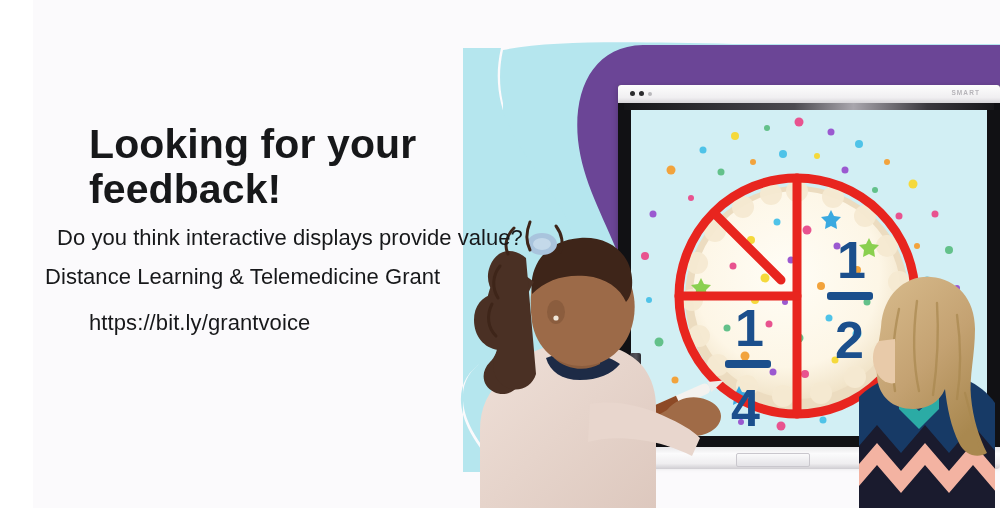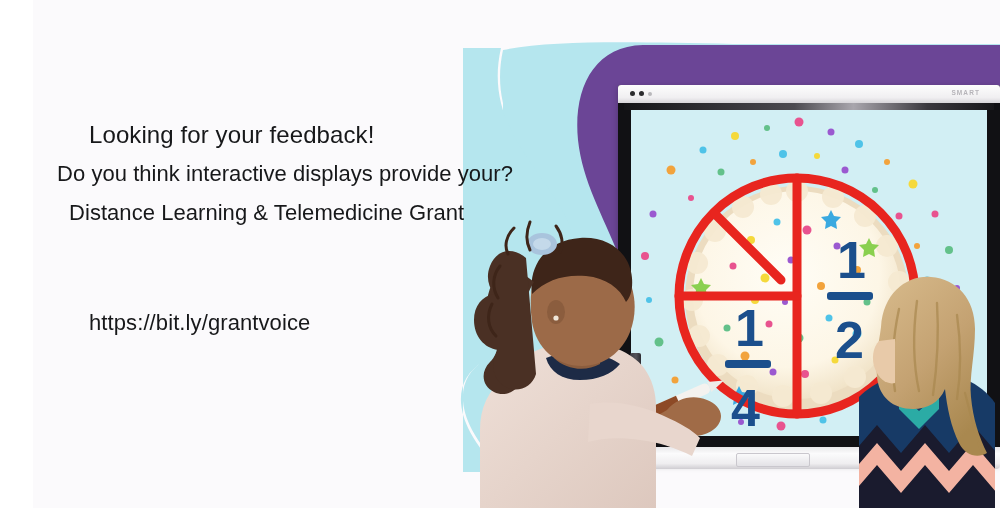--- a/index.html
+++ b/index.html
@@ -163,36 +163,36 @@
 
   
   .text-block {
     position: absolute;
     left: 0px;
     top: 122px;
     width: 520px;
     color: #17181a;
   }
   .headline {
-    font-size: 24px;
+    font-size: 41px;
     line-height: 1.1;
-    font-weight: normal;
+    font-weight: bold;
     margin: 0 0 14px 56px;
     letter-spacing: .1px;
   }
   .subline {
     font-size: 22px;
     line-height: 1.12;
     margin: 0 0 14px 24px;
     letter-spacing: .05px;
   }
   .subline2 {
     font-size: 22px;
     line-height: 1.12;
-    margin: 0 0 0 36px;
+    margin: 0 0 0 12px;
     letter-spacing: .05px;
   }
   .url {
     position: absolute;
     left: 56px;
     top: 188px;
     font-size: 22px;
     letter-spacing: .1px;
     color: #17181a;
   }
@@ -491,19 +491,19 @@
           <path d="M98 40 c4 28 4 58 0 84"></path>
           <path d="M106 118 c6 22 10 42 16 58"></path>
         </g>
 
         <path fill="#e8caa9" d="M20 66 c-6 6 -8 18 -4 28 c4 10 12 16 20 14 l0 -44 z"></path>
       </svg>
     </div>
 
     <div class="text-block">
       <div class="headline">Looking for your feedback!</div>
-      <div class="subline">Do you think interactive displays provide your?</div>
+      <div class="subline">Do you think interactive displays provide value?</div>
       <div class="subline2">Distance Learning &amp; Telemedicine Grant</div>
       <div class="url">https://bit.ly/grantvoice</div>
     </div>
 
   </div>
 </div>
 
 </body></html>

